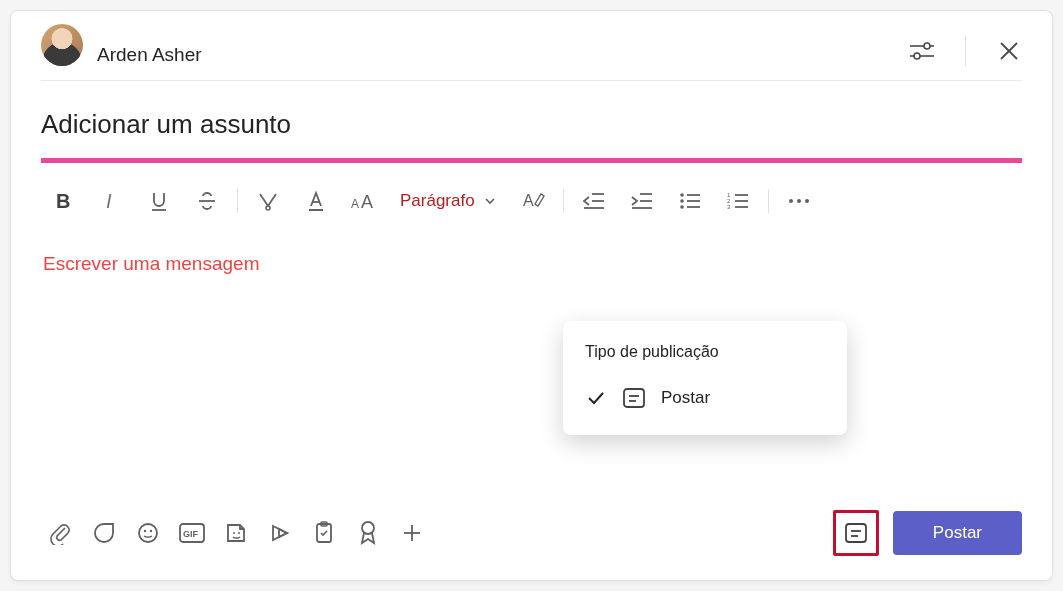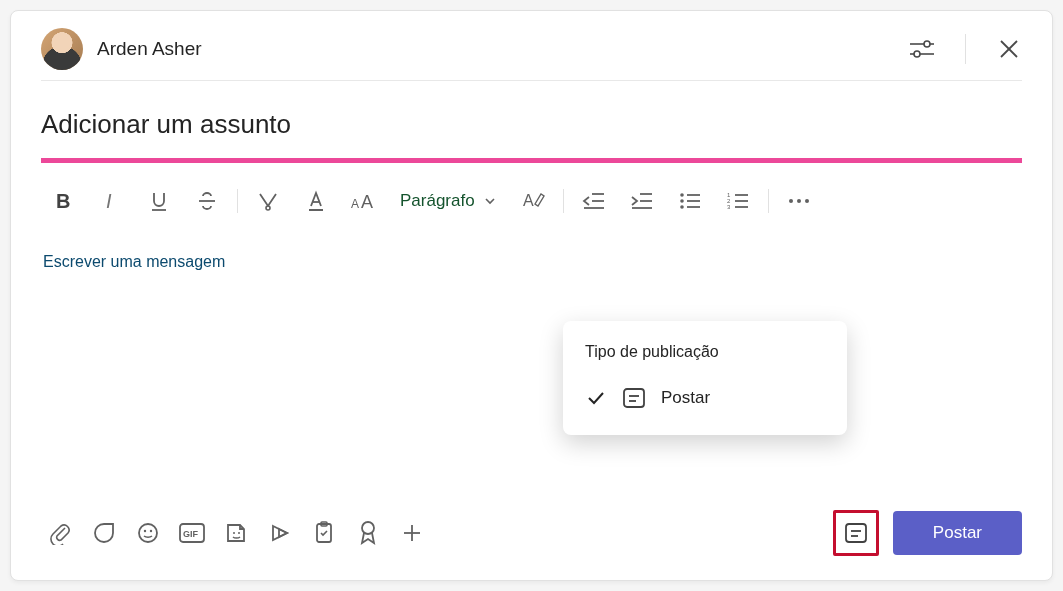--- a/index.html
+++ b/index.html
@@ -9,21 +9,21 @@
       height: 571px;
       background: #fff;
       border: 1px solid #e1e1e1;
       border-radius: 8px;
       box-shadow: 0 2px 4px rgba(0,0,0,0.05);
       position: relative;
       padding: 20px 30px;
     }
     .header {
       display: flex;
-      align-items: center;
+      align-items: flex-end;
       height: 50px;
       border-bottom: 1px solid #e8e8e8;
       padding-bottom: 14px;
       margin-bottom: 20px;
     }
     .avatar {
       width: 42px; height: 42px; border-radius: 50%;
       background: linear-gradient(135deg, #d4a574 0%, #a67c52 100%);
       margin-right: 14px;
       position: relative;
@@ -61,27 +61,27 @@
     .tb-btn {
       width: 44px; height: 40px;
       display: flex; align-items: center; justify-content: center;
       cursor: pointer; color: #616161;
       border-radius: 4px;
     }
     .tb-sep { width: 1px; height: 24px; background: #e1e1e1; margin: 0 4px; }
     .paragraph-dd {
       display: flex; align-items: center; gap: 8px;
       padding: 0 10px; height: 40px; cursor: pointer;
-      color: #14532d; font-size: 17px;
+      color: #b91c1c; font-size: 17px;
     }
 
     .message-area {
       padding: 28px 2px;
-      font-size: 16px;
-      color: #0c4a6e;
+      font-size: 19px;
+      color: #ef4444;
       min-height: 170px;
     }
 
     .bottom-bar {
       position: absolute;
       bottom: 24px; left: 30px; right: 30px;
       display: flex; align-items: center;
     }
     .bottom-icons { display: flex; gap: 6px; }
     .bi-btn {

